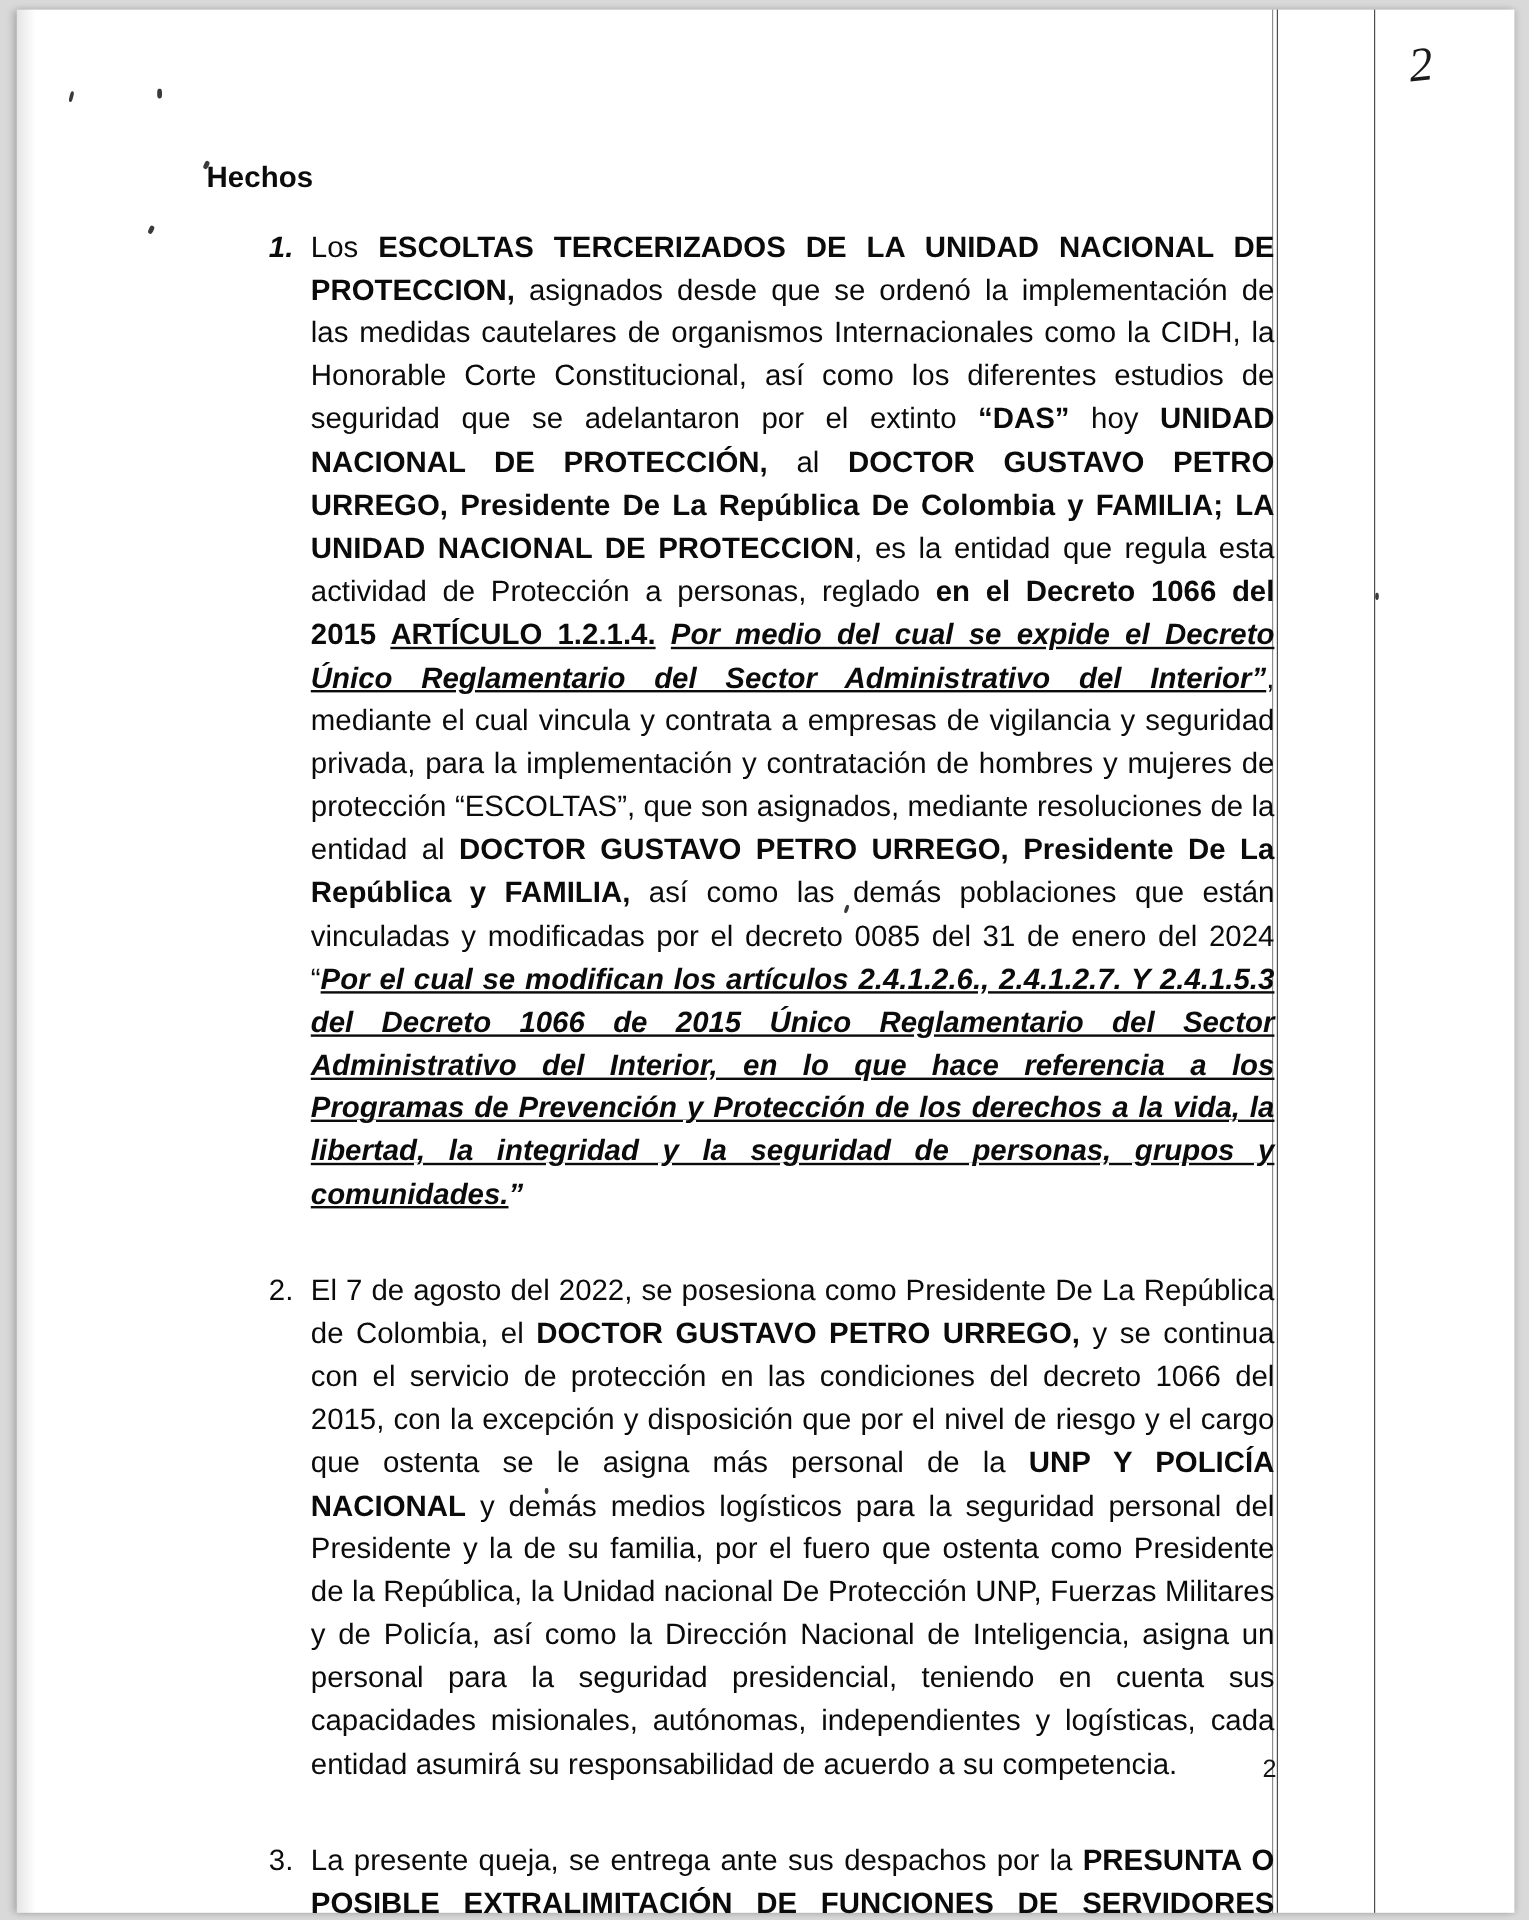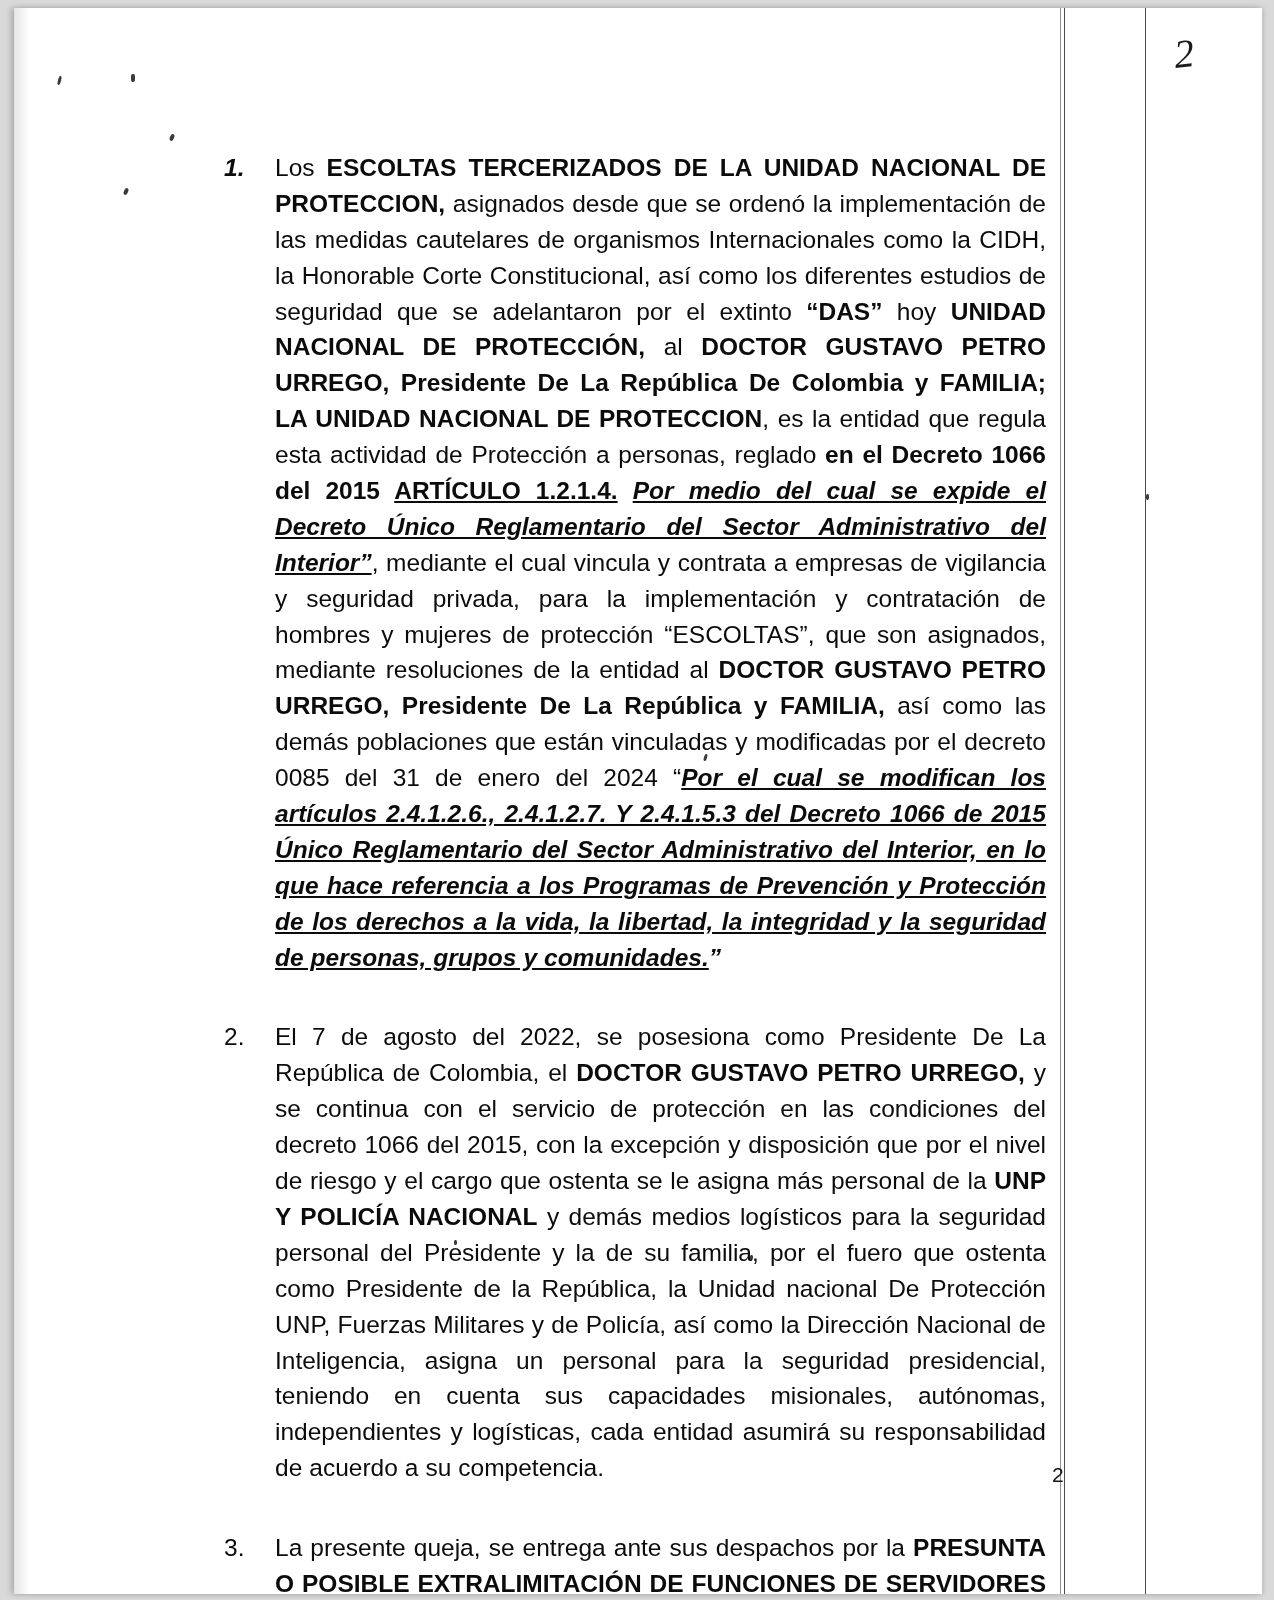--- a/index.html
+++ b/index.html
@@ -93,21 +93,21 @@
   .li-marker.bold-italic {
     font-weight: bold;
     font-style: italic;
   }
 
   .para {
     font-size: 24.5px;
     line-height: 1.465;
     text-align: justify;
     text-justify: inter-word;
-    margin: 16px;
+    margin: 0;
     hyphens: none;
     word-spacing: 0.2px;
   }
 
   
   #handwritten-page-number {
     position: absolute;
     left: 1160px;
     top: 22px;
     font-family: "Liberation Serif", serif;
@@ -143,20 +143,21 @@
   <div class="speck" style="left:690px; top:746px; width:3px; height:7px; transform:rotate(18deg);"></div>
   <div class="speck" style="left:440px; top:1232px;width:3px; height:5px;"></div>
   <div class="speck" style="left:736px; top:1247px;width:3px; height:5px;"></div>
 
   <div id="handwritten-page-number">2</div>
 
   <div id="printed-page-number">2</div>
 
   <div id="doc-body">
 
+    <h2 id="section-title">Hechos</h2>
 
     <ol class="facts-list" id="facts-list">
 
     <li>
           <span class="li-marker bold-italic">1.</span>
           <p class="para"><span>Los </span><span style="font-weight: bold;">ESCOLTAS TERCERIZADOS DE LA UNIDAD NACIONAL DE PROTECCION,</span><span> asignados desde que se ordenó la implementación de las medidas cautelares de organismos Internacionales como la CIDH, la Honorable Corte Constitucional, así como los diferentes estudios de seguridad que se adelantaron por el extinto </span><span style="font-weight: bold;">“DAS”</span><span> hoy </span><span style="font-weight: bold;">UNIDAD NACIONAL DE PROTECCIÓN,</span><span> al </span><span style="font-weight: bold;">DOCTOR GUSTAVO PETRO URREGO, Presidente De La República De Colombia y FAMILIA; LA UNIDAD NACIONAL DE PROTECCION</span><span>, es la entidad que regula esta actividad de Protección a personas, reglado </span><span style="font-weight: bold;">en el Decreto 1066 del 2015 </span><span style="font-weight: bold; text-decoration: underline;">ARTÍCULO 1.2.1.4.</span><span> </span><span style="font-weight: bold; font-style: italic; text-decoration: underline;">Por medio del cual se expide el Decreto Único Reglamentario del Sector Administrativo del Interior”</span><span>, mediante el cual vincula y contrata a empresas de vigilancia y seguridad privada, para la implementación y contratación de hombres y mujeres de protección “ESCOLTAS”, que son asignados, mediante resoluciones de la entidad al </span><span style="font-weight: bold;">DOCTOR GUSTAVO PETRO URREGO, Presidente De La República y FAMILIA,</span><span> así como las demás poblaciones que están vinculadas y modificadas por el decreto 0085 del 31 de enero del 2024 “</span><span style="font-weight: bold; font-style: italic; text-decoration: underline;">Por el cual se modifican los artículos 2.4.1.2.6., 2.4.1.2.7. Y 2.4.1.5.3 del Decreto 1066 de 2015 Único Reglamentario del Sector Administrativo del Interior, en lo que hace referencia a los Programas de Prevención y Protección de los derechos a la vida, la libertad, la integridad y la seguridad de personas, grupos y comunidades.</span><span style="font-weight: bold; font-style: italic;">”</span></p>
         </li>
         <li>
           <span class="li-marker">2.</span>
           <p class="para"><span>El 7 de agosto del 2022, se posesiona como Presidente De La República de Colombia, el </span><span style="font-weight: bold;"> DOCTOR GUSTAVO PETRO URREGO,</span><span> y se continua con el servicio de protección en las condiciones del decreto 1066 del 2015, con la excepción y disposición que por el nivel de riesgo y el cargo que ostenta se le asigna más personal de la </span><span style="font-weight: bold;">UNP Y POLICÍA NACIONAL</span><span>  y demás medios logísticos para la seguridad personal del Presidente y la de su familia, por el fuero que ostenta como Presidente de la República, la Unidad nacional De Protección UNP, Fuerzas Militares y de Policía, así como la Dirección Nacional de Inteligencia, asigna un personal para la seguridad presidencial, teniendo en cuenta sus capacidades misionales, autónomas, independientes y logísticas, cada entidad asumirá su responsabilidad de acuerdo a su competencia.</span></p>

